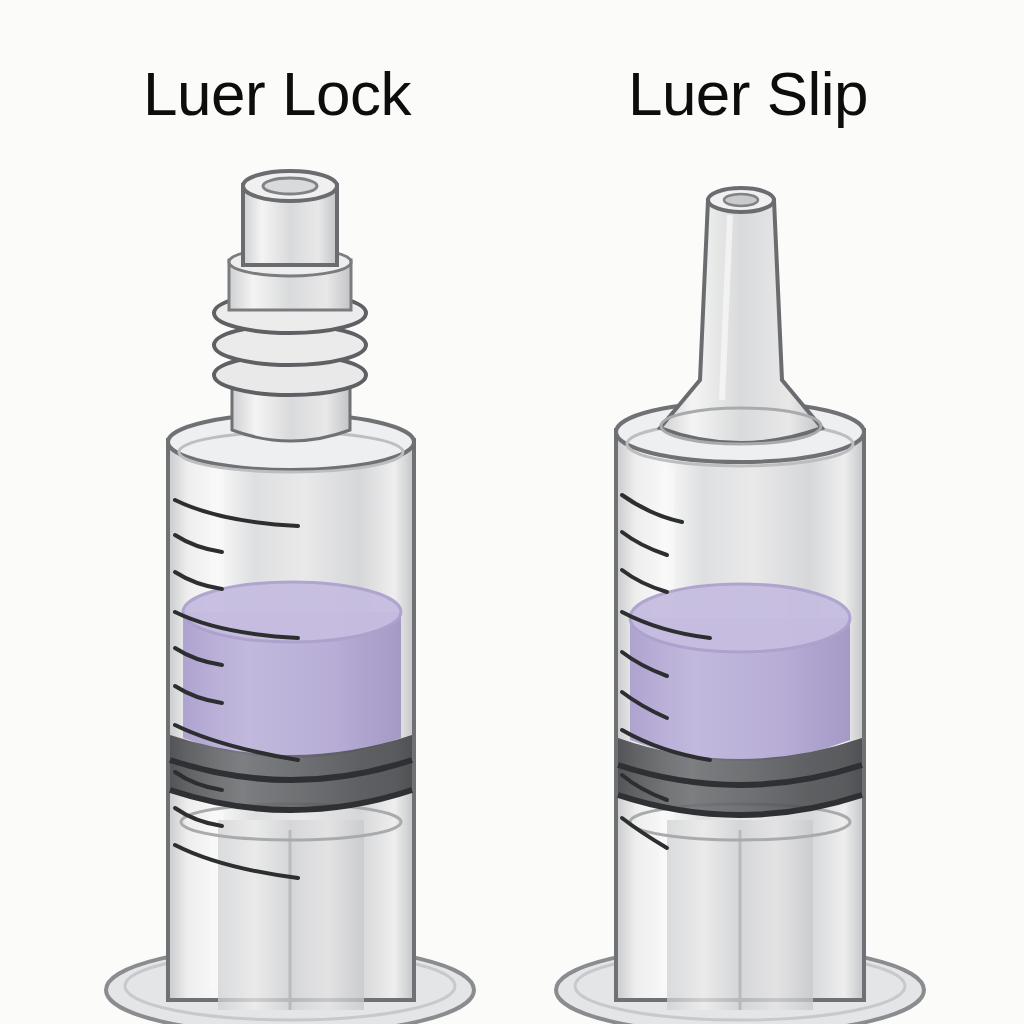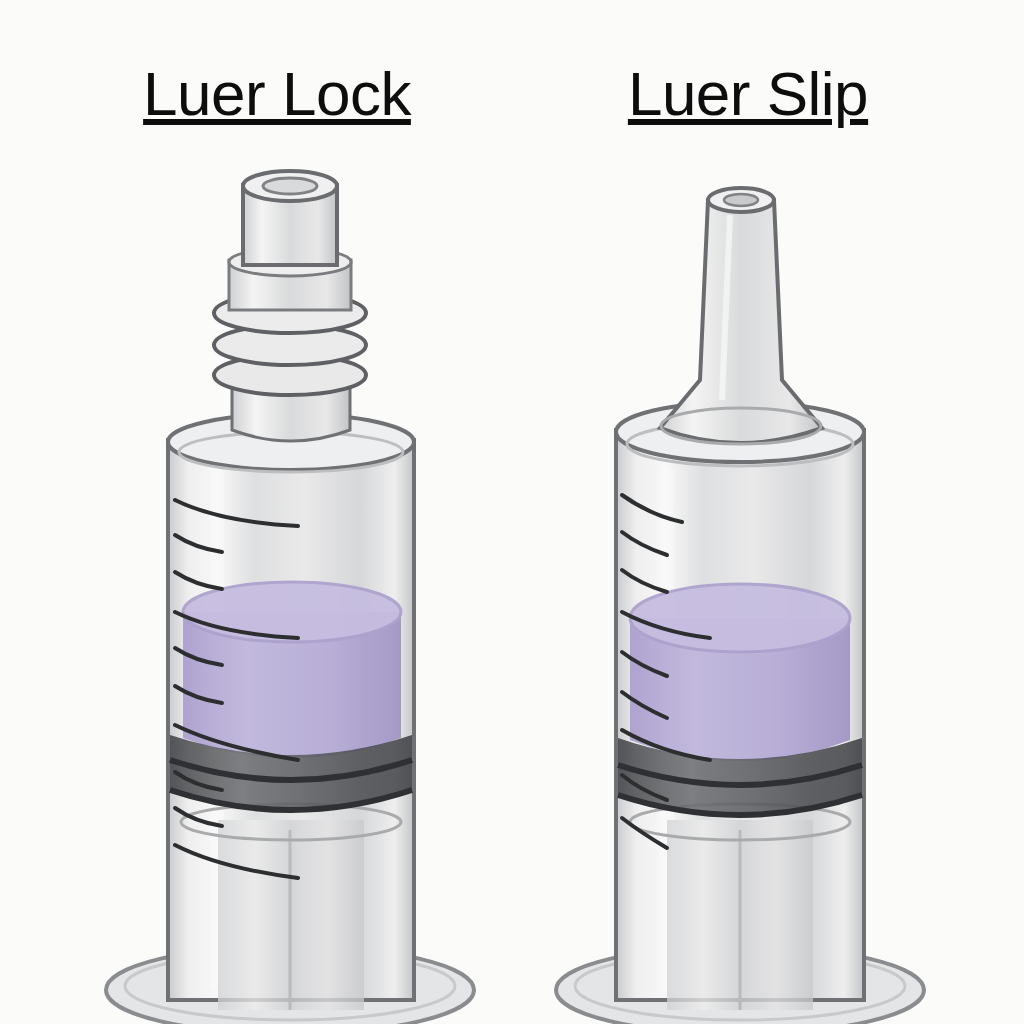--- a/index.html
+++ b/index.html
@@ -11,21 +11,20 @@
   }
   .label {
     position: absolute;
     top: 58px;
     font-size: 62px;
     font-weight: 400;
     color: #0d0d0d;
     letter-spacing: -0.5px;
     white-space: nowrap;
     transform: translateX(-50%);
-    text-decoration: underline;
   }
   #label-lock { left: 277px; }
   #label-slip { left: 748px; }
   svg.stage { position: absolute; left: 0; top: 0; }
 </style>
 </head>
 <body>
 
 <div class="label" id="label-lock">Luer Lock</div>
 <div class="label" id="label-slip">Luer Slip</div>

